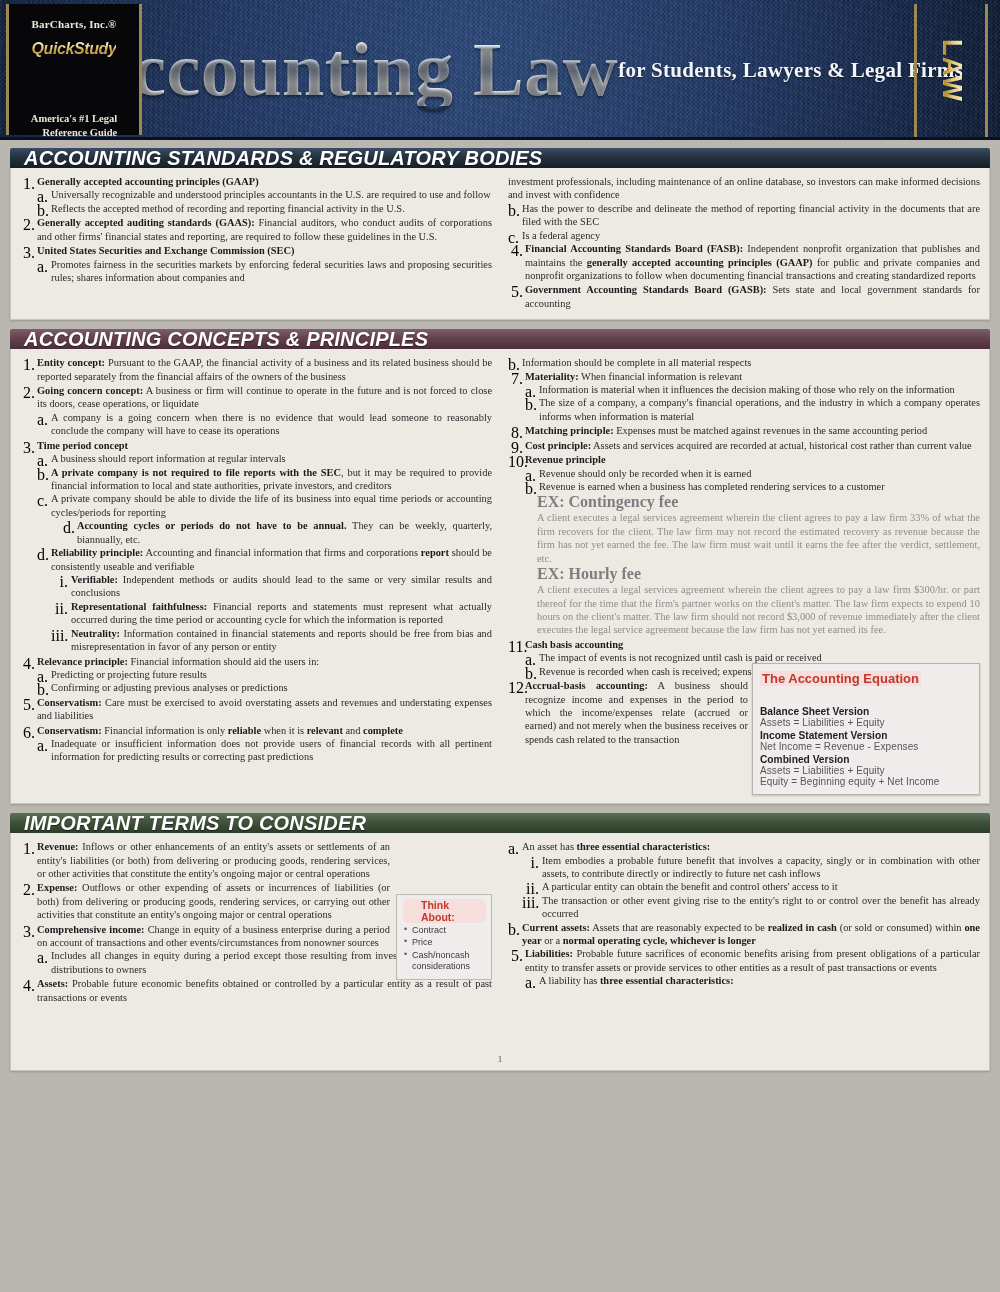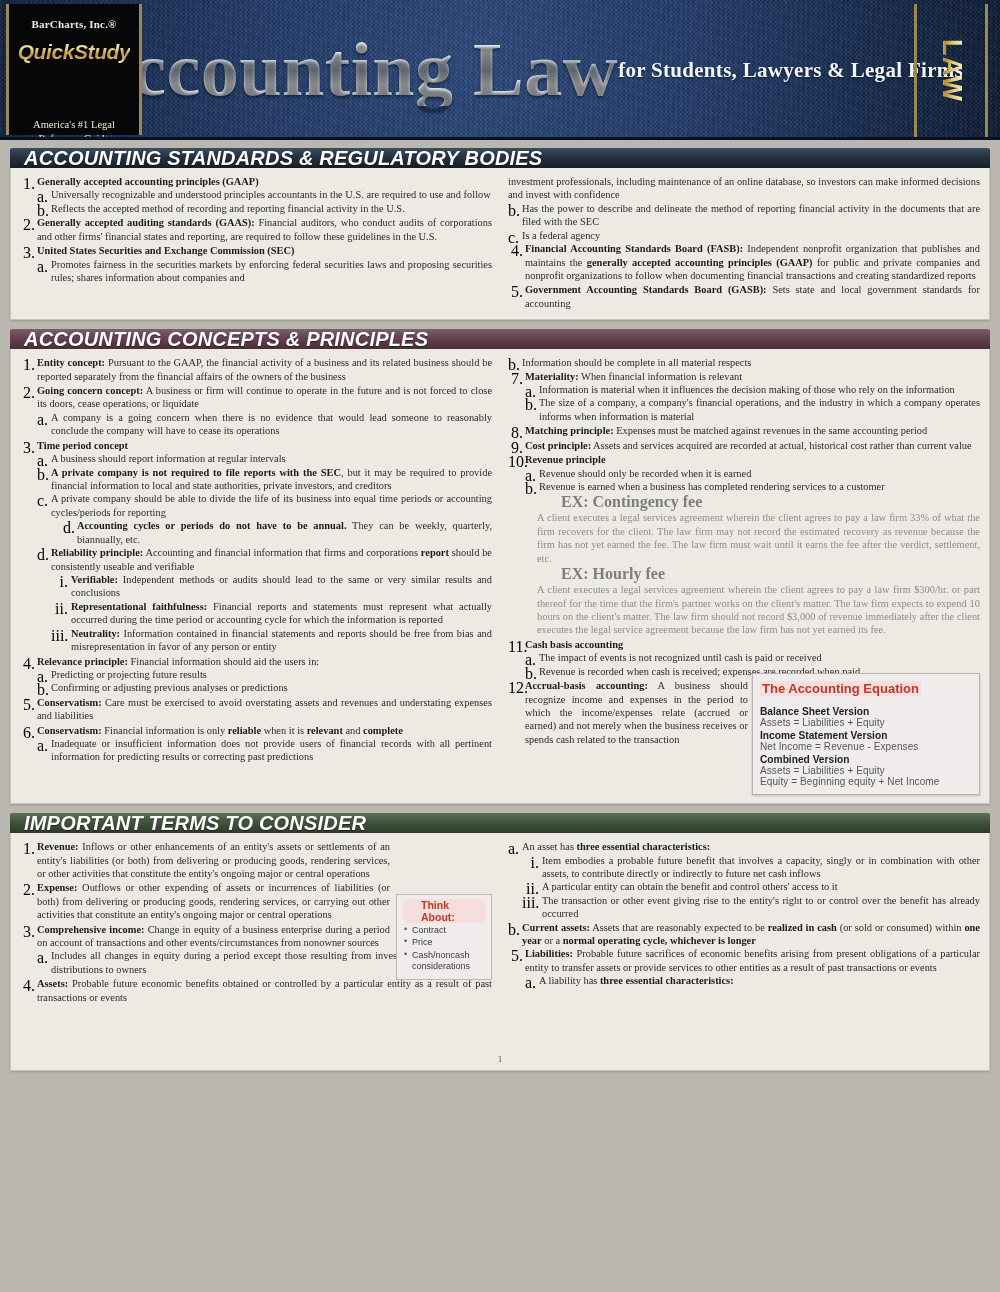--- a/index.html
+++ b/index.html
@@ -59,37 +59,37 @@
   }
   .brand-rule {
     width: 104px; height: 1px;
     background: #8e8056;
     margin: 4px 0 6px 0;
   }
   .brand-quickstudy {
     font-family: "Liberation Sans", sans-serif;
     font-style: italic;
     font-weight: bold;
-    font-size: 21px;
+    font-size: 16px;
     letter-spacing: -0.4px;
     background: linear-gradient(180deg,#fdf7d8 0%,#e8cf84 38%,#b9933f 62%,#f2e4b0 100%);
     -webkit-background-clip: text;
     background-clip: text;
     color: #ddc179;
     -webkit-text-fill-color: transparent;
     text-align: center;
     margin-bottom: 10px;
   }
   .brand-tagline {
     color: #ece6d6;
     font-family: "Liberation Serif", serif;
     font-size: 10.5px;
-    font-weight: normal;
+    font-weight: bold;
     line-height: 1.35;
-    text-align: center;
+    text-align: right;
     margin-top: 44px;
   }
 
   
   .title-wrap {
     position: absolute;
     left: 150px; top: 0; width: 740px; height: 140px;
     display: flex; flex-direction: row;
     align-items: center; justify-content: center;
     z-index: 3;
@@ -239,41 +239,41 @@
   .txt {
     font-family: "Liberation Serif", serif;
     font-size: 10.4px;
     line-height: 1.29;
     color: #2a2a2c;
     text-align: justify;
     display: block;
   }
   .txt b, .txt strong { font-weight: bold; color: #1b1b1d; }
   .faded { color: #8d8d8f; }
-  .ex-head { font-weight: bold; color: #7e7e80; display: block; margin-left: 24px; }
+  .ex-head { font-weight: bold; color: #7e7e80; display: block; }
 
   
   .eq-box {
     position: absolute;
     right: 0; bottom: 0;
     width: 228px;
     background: #efeceb;
     border: 1px solid #b7b2ae;
     padding: 5px 7px 7px 7px;
     box-shadow: 0 1px 2px rgba(0,0,0,0.2);
   }
   .eq-title {
     font-family: "Liberation Sans", sans-serif;
     font-weight: bold;
     font-size: 13px;
     color: #c0392b;
     background: #f6dedc;
     display: inline-block;
     padding: 0 2px;
-    margin-bottom: 8px;
+    margin-bottom: 18px;
   }
   .eq-sub {
     font-family: "Liberation Sans", sans-serif;
     font-weight: bold;
     font-size: 10.2px;
     color: #1f1f21;
     margin-top: 2px;
   }
   .eq-line {
     font-family: "Liberation Sans", sans-serif;

